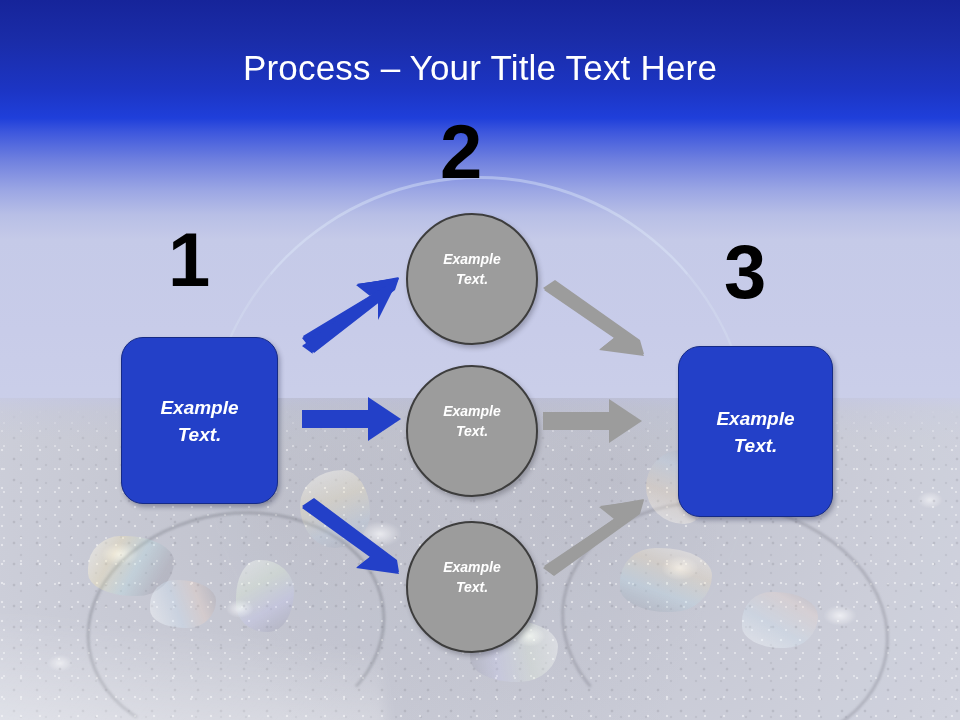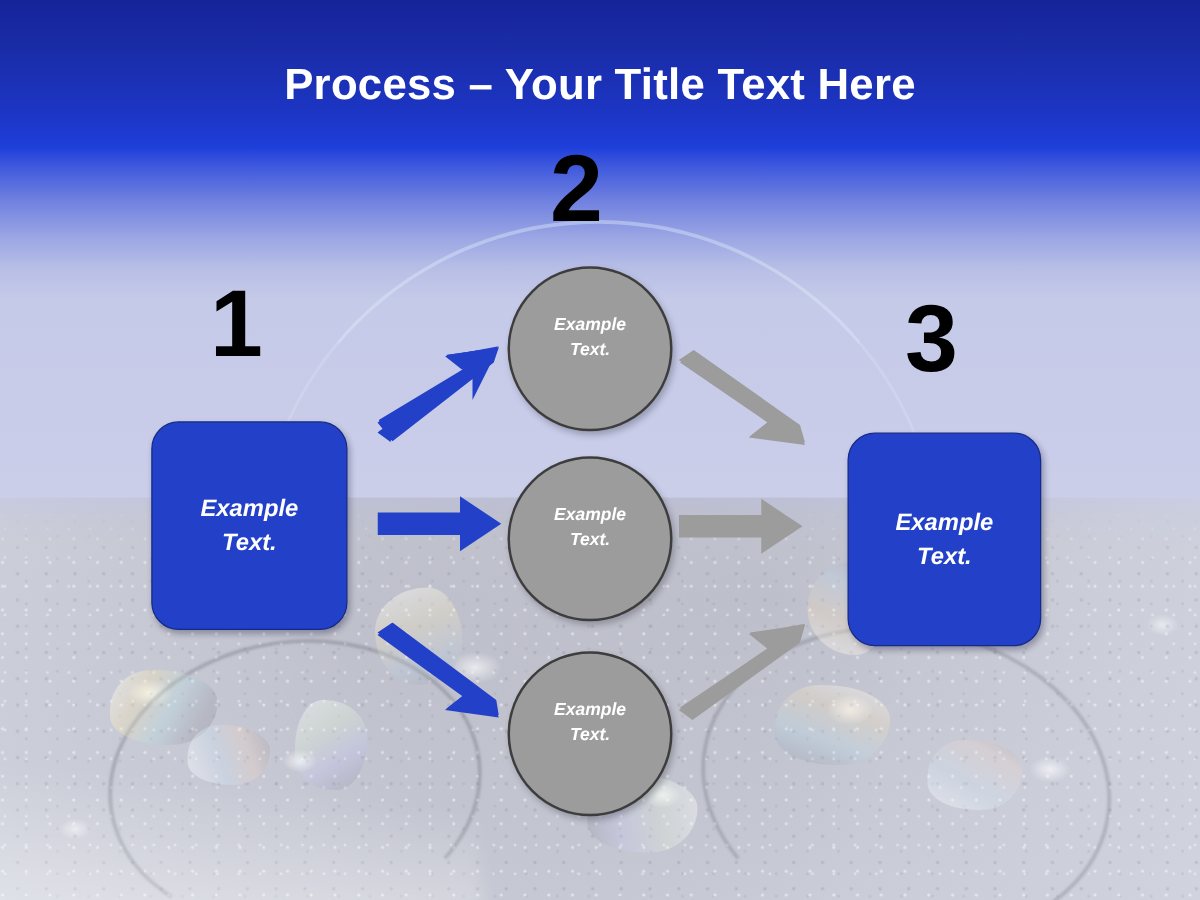--- a/index.html
+++ b/index.html
@@ -190,22 +190,22 @@
     position: absolute;
     left: 0; top: 47px;
     width: 960px;
     text-align: center;
     color: #ffffff;
     font-size: 35px;
     line-height: 42px;
     letter-spacing: 0.2px;
     white-space: nowrap;
   }
-  .title .strong { font-weight: bold; }
-  .title .light  { font-weight: bold; }
+  .title .strong { font-weight: normal; }
+  .title .light  { font-weight: normal; }
 
   
   .step-num {
     position: absolute;
     color: #000000;
     font-weight: bold;
     font-size: 76px;
     line-height: 76px;
     font-family: "Liberation Sans", sans-serif;
   }

